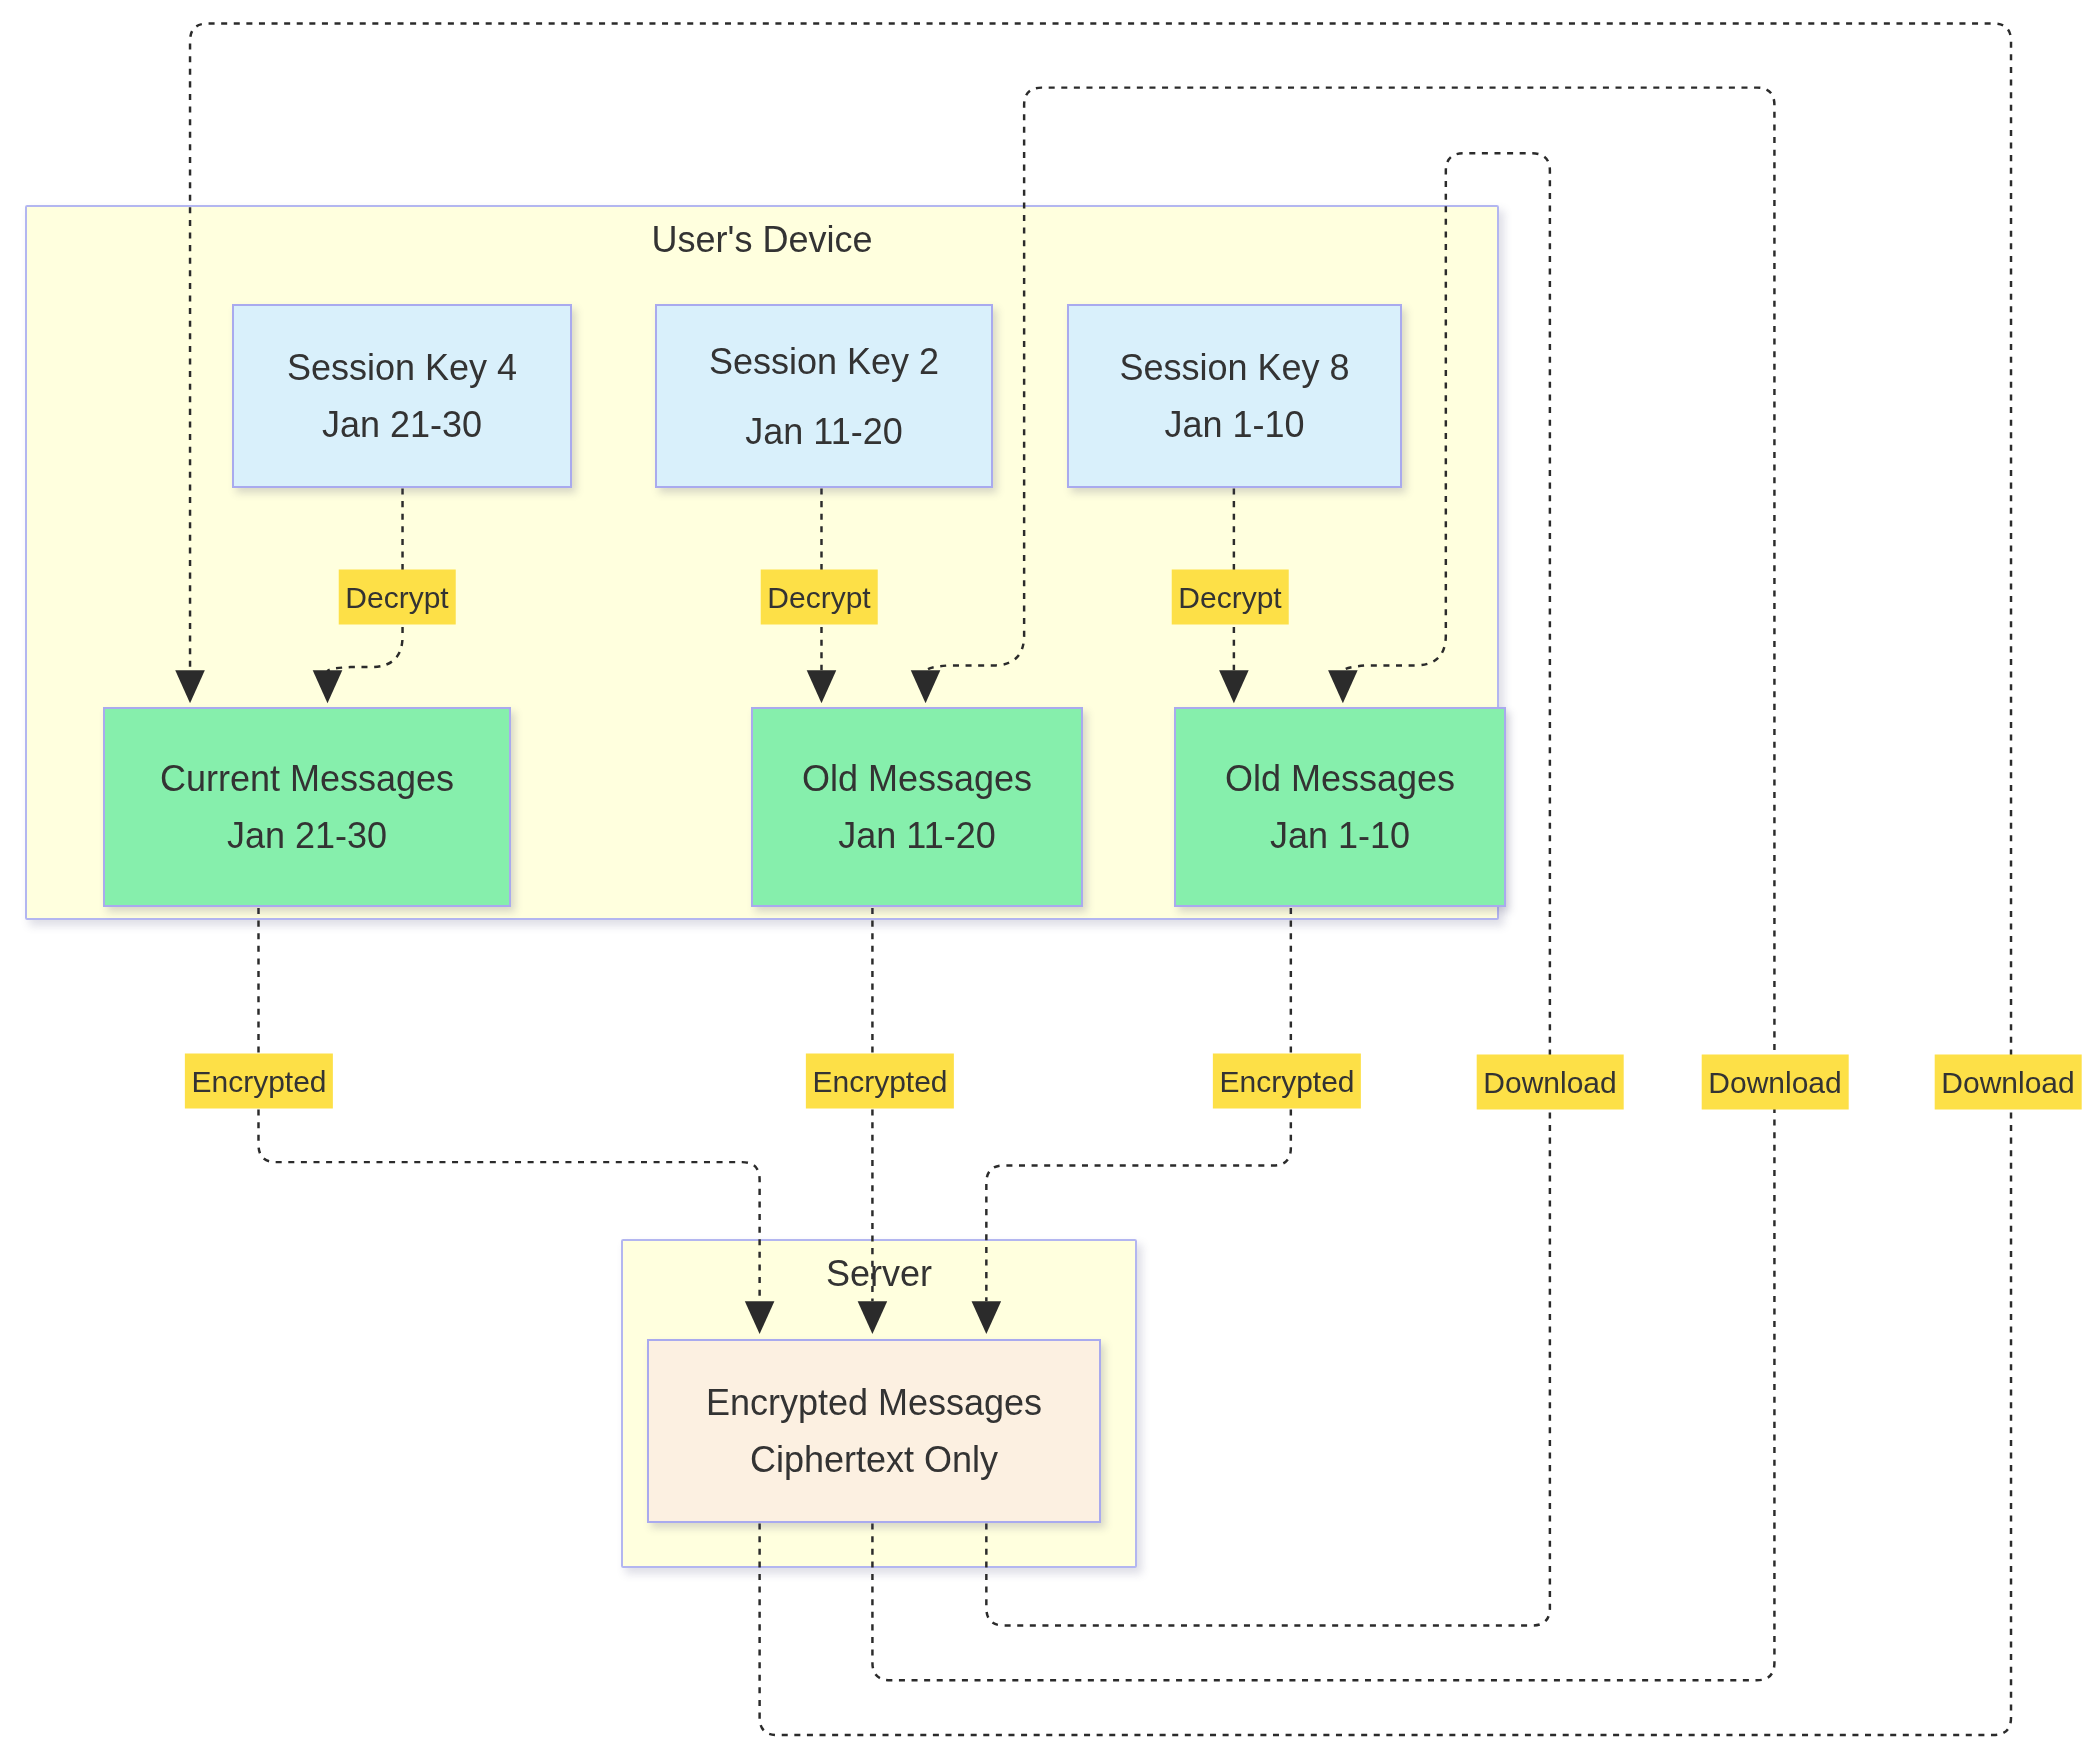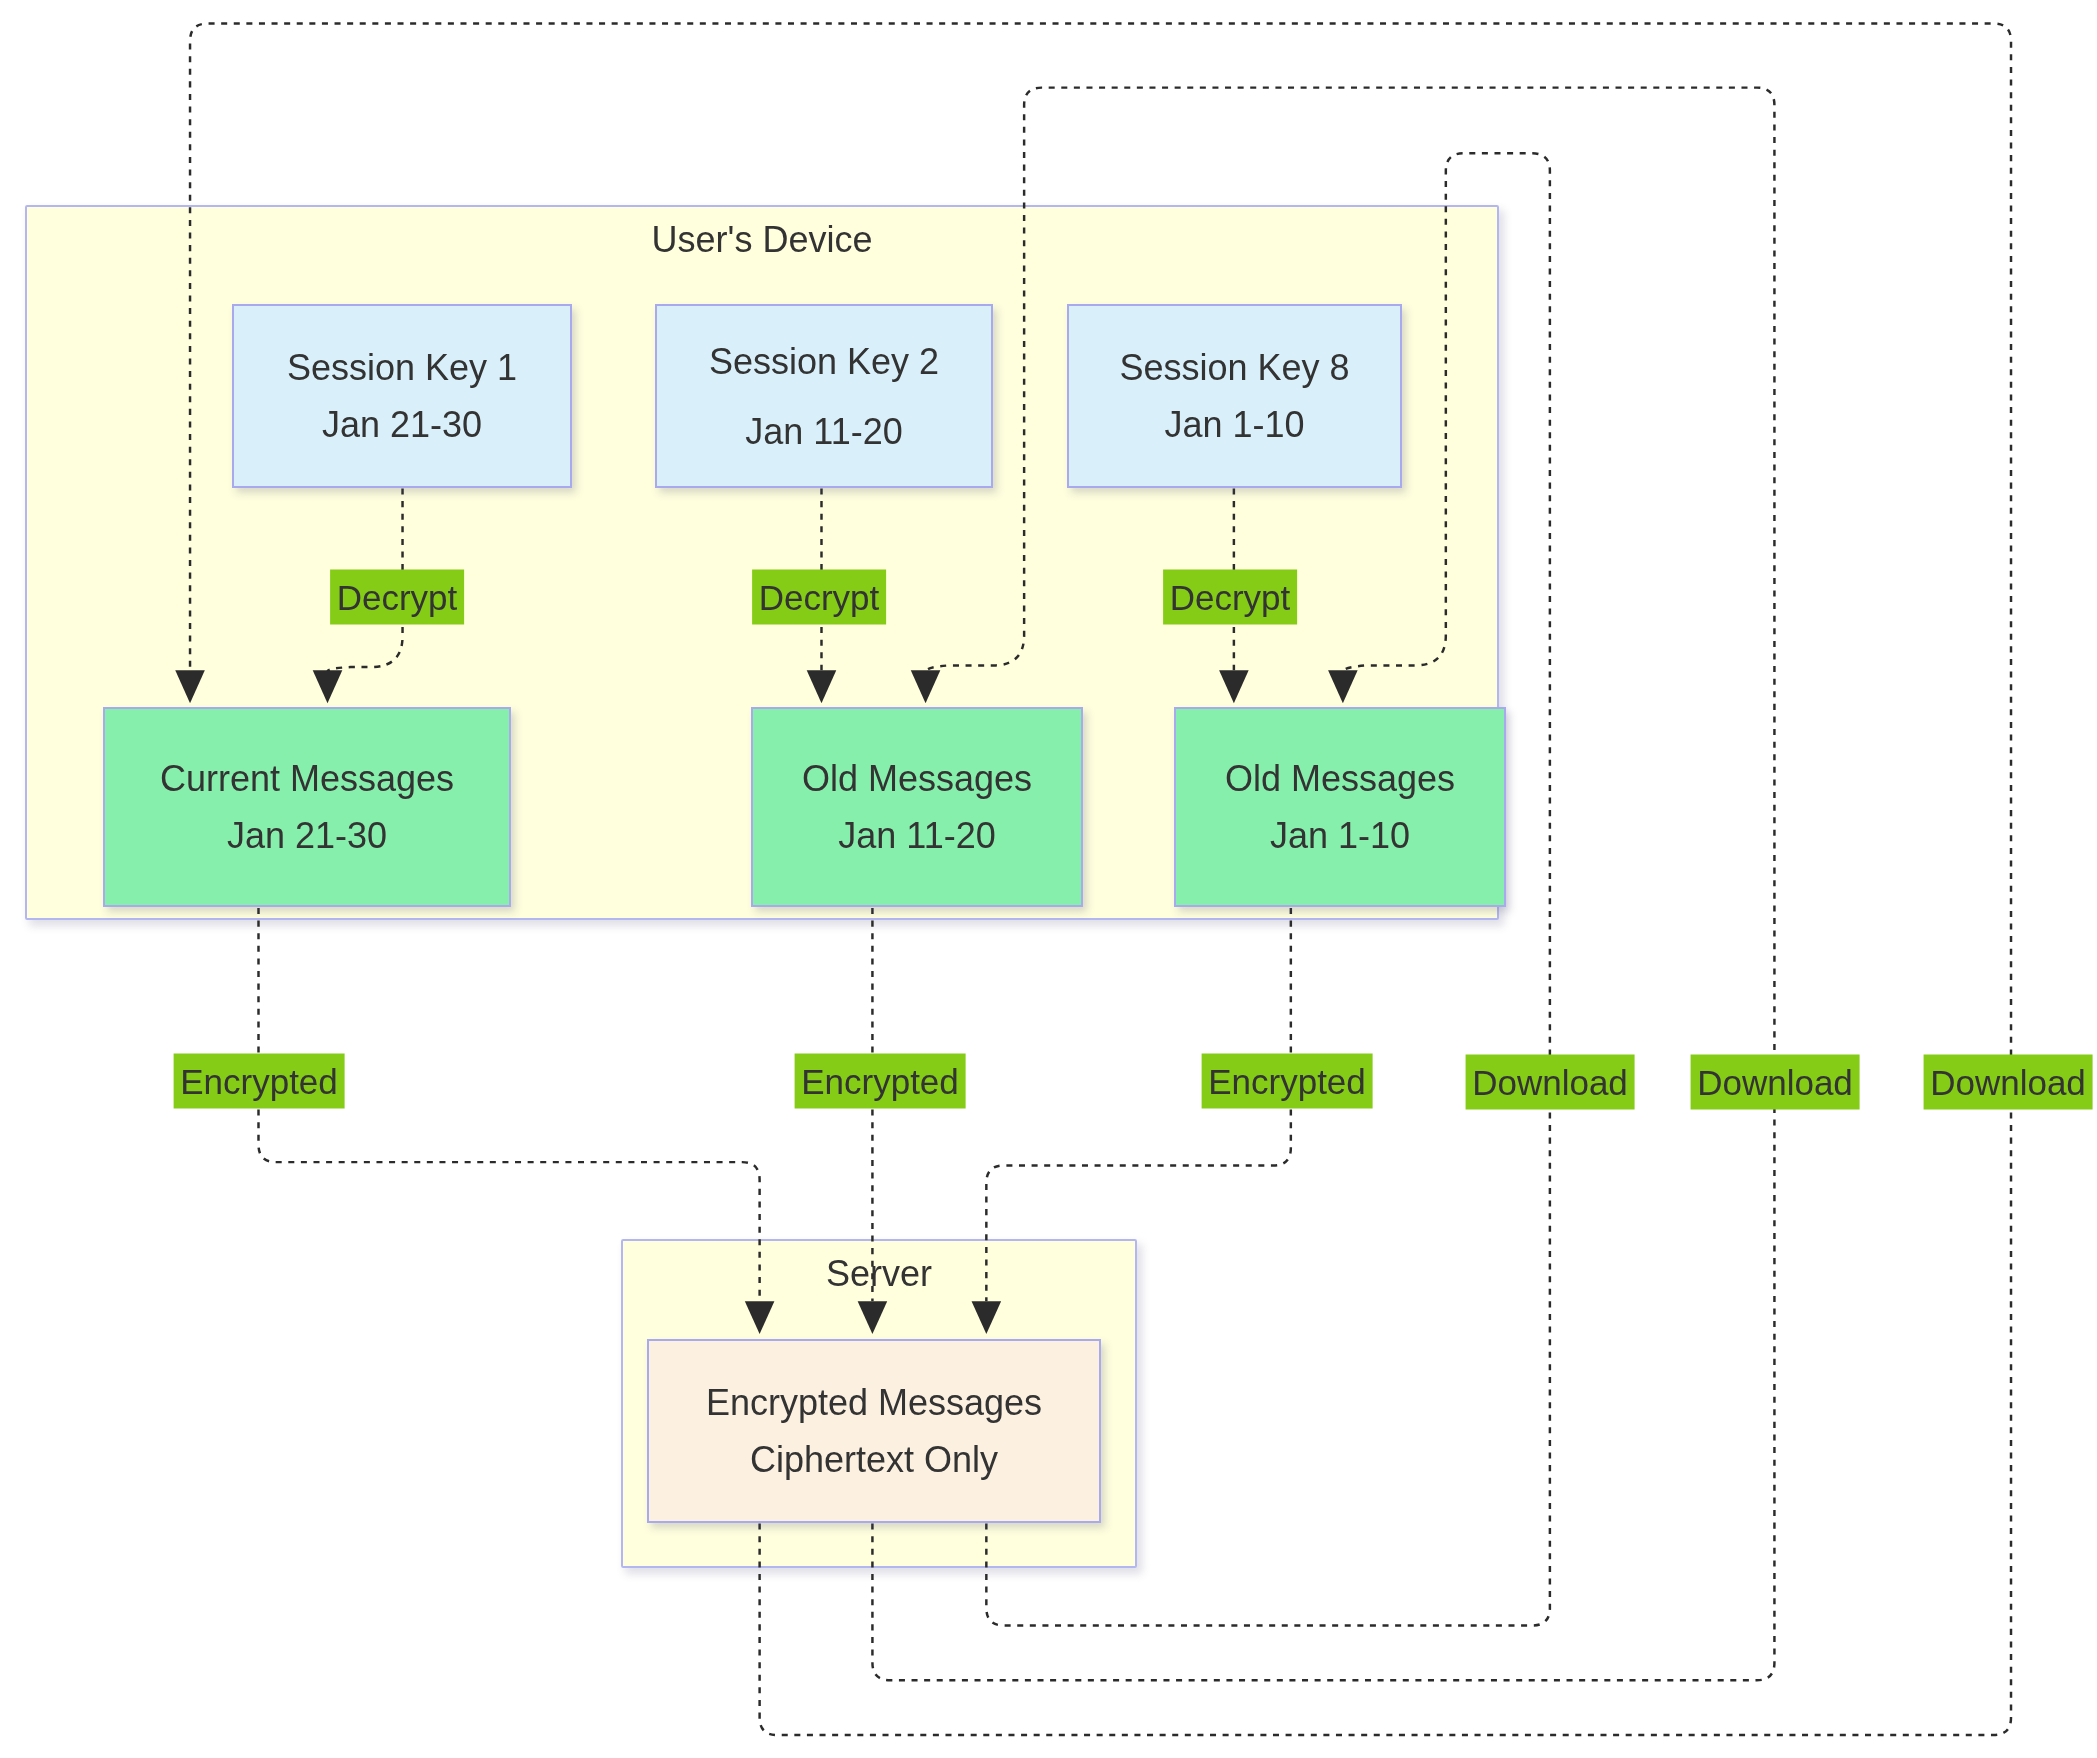--- a/index.html
+++ b/index.html
@@ -68,23 +68,23 @@
     line-height: 57px;
     z-index: 3;
   }
   .node-key { background: #d9f0fb; }
   .node-msg { background: #86efac; margin-left: 48px; }
   .node-enc { background: #fcf0e1; }
   
   .edge-label {
     position: absolute;
     transform: translate(-50%, -50%);
-    background: #84cc16;
+    background: #fde047;
     color: #333333;
-    font-size: 35px;
+    font-size: 30px;
     line-height: 35px;
     padding: 10px 6.6px;
     white-space: nowrap;
     z-index: 4;
   }
 </style>
 </head>
 <body>
 
 <div id="canvas">
@@ -117,21 +117,21 @@
     <polygon class="arrowhead" points="1663,1224 1717,1224 1690,1284"></polygon>
     <polygon class="arrowhead" points="2226,1224 2280,1224 2253,1284"></polygon>
     <polygon class="arrowhead" points="2425,1224 2479,1224 2452,1284"></polygon>
 
     <polygon class="arrowhead" points="1360,2376 1414,2376 1387,2436"></polygon>
     <polygon class="arrowhead" points="1566,2376 1620,2376 1593,2436"></polygon>
     <polygon class="arrowhead" points="1774,2376 1828,2376 1801,2436"></polygon>
   </svg>
 
   <div class="node node-key" style="left:232px; top:304px; width:340px; height:184px;">
-    <span>Session Key 1</span>
+    <span>Session Key 4</span>
     <span>Jan 21-30</span>
   </div>
 
   <div class="node node-key" style="left:655px; top:304px; width:338px; height:184px;gap:13px;">
     <span>Session Key 2</span>
     <span>Jan 11-20</span>
   </div>
 
   <div class="node node-key" style="left:1067px; top:304px; width:335px; height:184px;">
     <span>Session Key 8</span>

